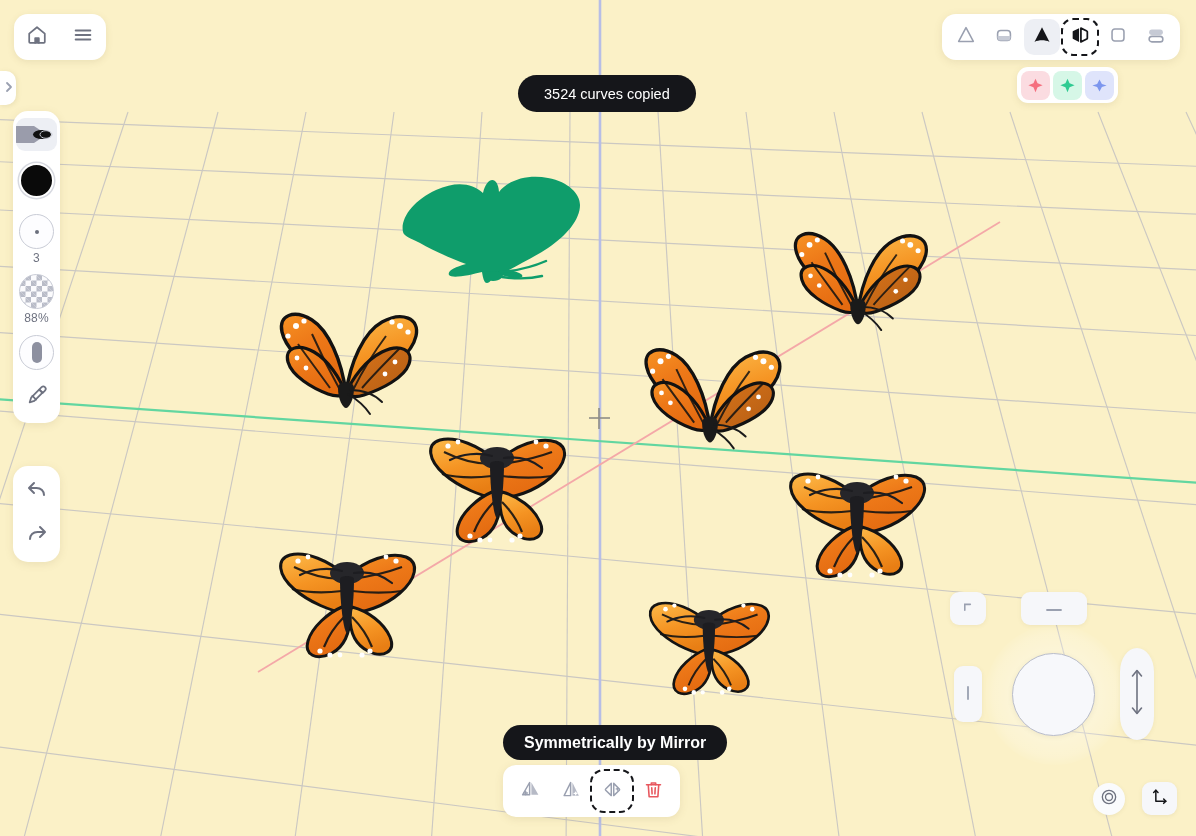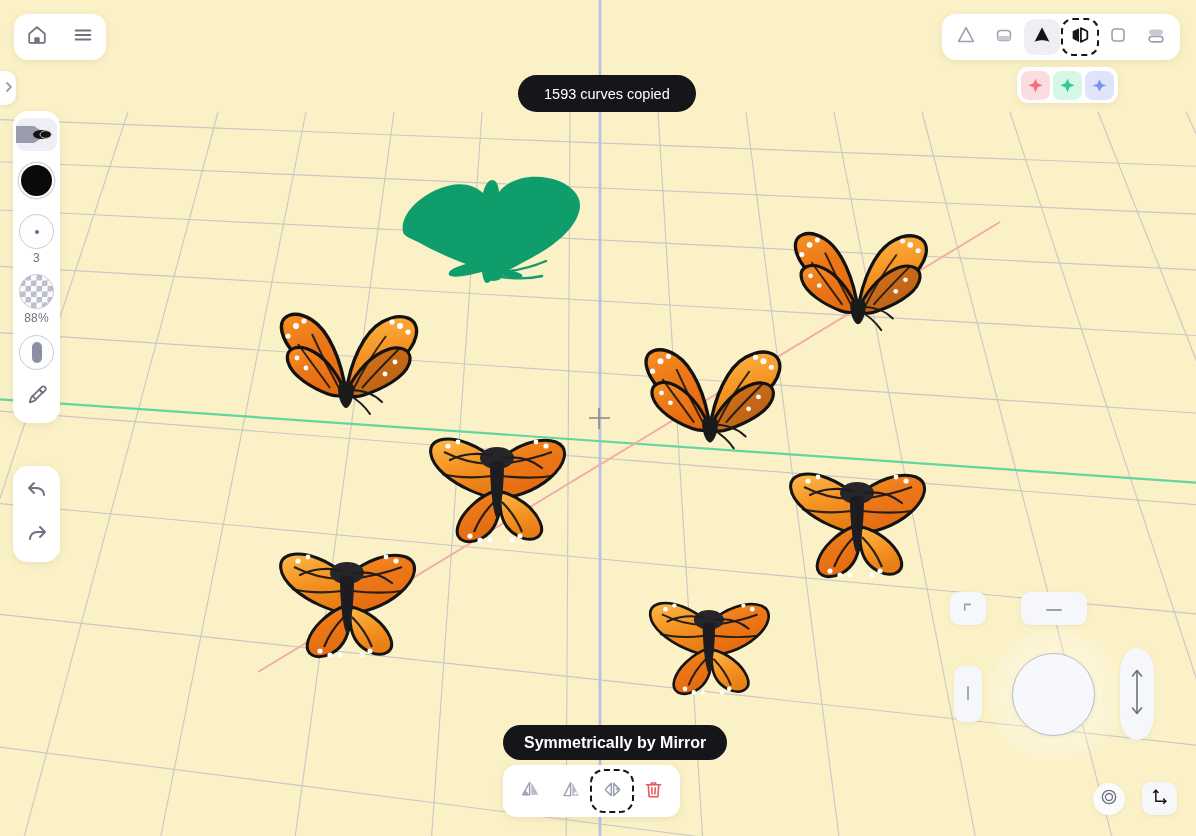--- a/index.html
+++ b/index.html
@@ -729,21 +729,21 @@
       </svg>
     </div>
     <div class="sym-btn" style="background:#DFE4FB;" title="Z axis">
       <svg width="19" height="19" viewBox="0 0 24 24">
         <path d="M12 4.5 15 10 21 12 15 14 12 19.5 9 14 3 12 9 10z" fill="#7C96EE"></path>
       </svg>
     </div>
   </div>
 
   <div class="toast" id="toast-copied">
-    <span>1593 curves copied</span>
+    <span>3524 curves copied</span>
   </div>
 
   <div class="toast" id="tooltip-mirror">
     <span>Symmetrically by Mirror</span>
   </div>
 
   <div class="bottom-bar">
     <div class="bb-btn" title="Duplicate">
       <span>
         <svg width="21" height="21" viewBox="0 0 24 24">

